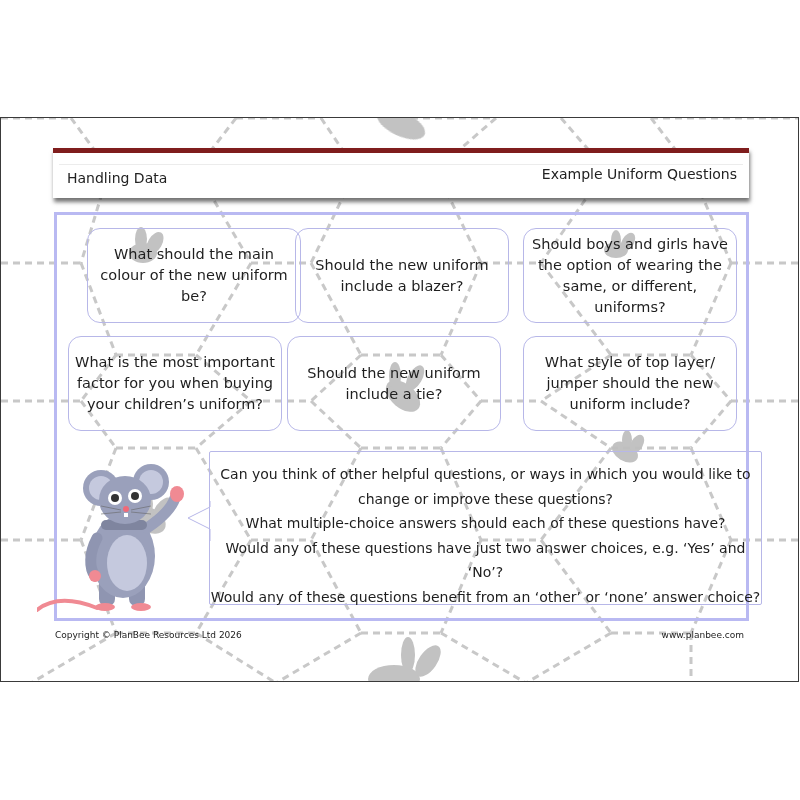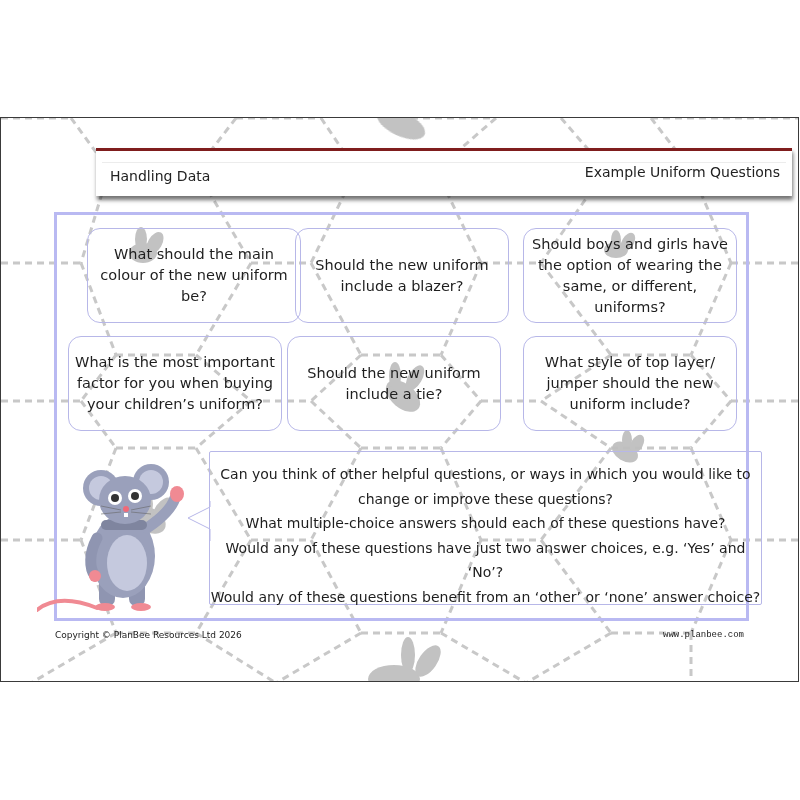--- a/index.html
+++ b/index.html
@@ -8,23 +8,22 @@
   .page {
     position: absolute; left: 0; top: 117px; width: 799px; height: 565px;
     border-top: 1px solid #3a3a3a; border-bottom: 1px solid #3a3a3a;
     border-left: 1px solid #3a3a3a; border-right: 1px solid #3a3a3a;
     box-sizing: border-box; background: #ffffff; overflow: hidden;
   }
   .watermark { position: absolute; left: 0; top: 0; width: 799px; height: 565px; pointer-events: none; }
 
   .header {
     position: absolute; left: 52px; top: 30px; width: 696px; height: 45px;
-    background: #ffffff; border-top: 3px solid #7f1d1d;
+    background: #ffffff; border-top: 5px solid #7f1d1d;
     box-shadow: 1px 4px 4px rgba(0,0,0,0.55);
-    margin-left: 43px;
   }
   .header-inner { position: absolute; left: 6px; right: 6px; top: 11px; height: 1px; background: #ececec; }
   .header .left-title { position: absolute; left: 14px; top: 17px; font-size: 14px; color: #222; }
   .header .right-title { position: absolute; right: 12px; top: 13px; font-size: 14px; color: #222; }
 
   .frame {
     position: absolute; left: 53px; top: 94px; width: 695px; height: 409px;
     border: 3px solid #b9b9f2; box-sizing: border-box;
   }
 
@@ -39,21 +38,21 @@
     position: absolute; left: 208px; top: 333px; width: 553px; height: 154px;
     box-sizing: border-box; border: 1px solid #b7b7e8; border-radius: 2px;
     text-align: center; font-size: 14px; line-height: 24.6px; color: #1e1e1e;
     padding-top: 10px;
   }
   .bubble-pointer { position: absolute; left: 186px; top: 383px; width: 24px; height: 40px; }
 
   .mouse { position: absolute; left: 36px; top: 340px; width: 160px; height: 160px; }
 
   .footer-left { position: absolute; left: 54px; top: 512px; font-size: 9px; color: #222; }
-  .footer-right { position: absolute; right: 54px; top: 512px; font-size: 9px; color: #222; font-family: Liberation Mono, monospace; }
+  .footer-right { position: absolute; right: 54px; top: 512px; font-size: 9px; color: #222; }
 </style>
 </head>
 <body>
 
 <div class="page">
 
   <svg class="watermark" viewBox="0 0 799 565">
     <g fill="none" stroke="#c8c8c8" stroke-width="3" stroke-dasharray="7,5">
 
       <line x1="0" y1="0" x2="70" y2="0"></line>

